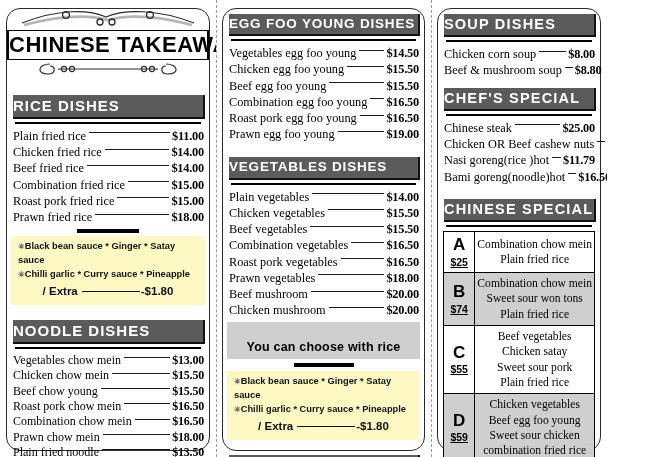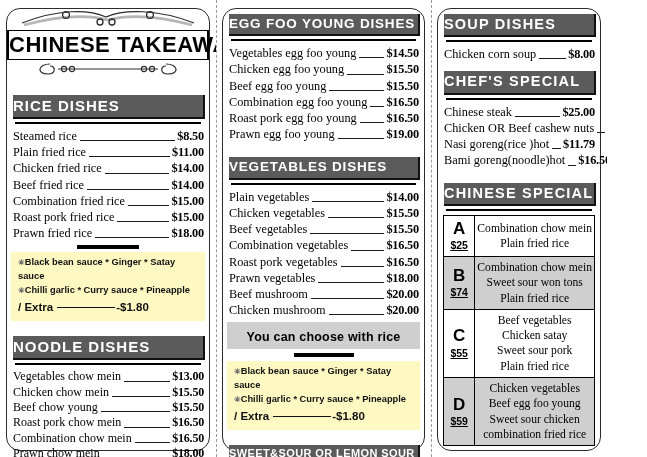--- a/index.html
+++ b/index.html
@@ -97,21 +97,21 @@
   .sec-bar.wide{font-size:14.5px;letter-spacing:1.2px;}
   .bar-wrap{padding:0 4px 0 6px;}
   .rule{
     height:0;border-top:2px solid #000;
     margin:3px 8px 4px 8px;
   }
 
   
   .items{padding:0 5px 0 6px;}
   .row{
-    display:flex;align-items:flex-end;
+    display:flex;align-items:center;
     font-size:12.3px;
     line-height:1.32;
     white-space:nowrap;
   }
   .row .nm{flex:0 0 auto;}
   .row .dots{
     flex:1 1 auto;
     margin:0 2px 0 3px;
     border-bottom:1.4px solid #1a1a1a;
     position:relative;top:-3px;
@@ -134,36 +134,36 @@
     font-weight:bold;
     font-size:9.3px;
     line-height:1.5;
     color:#111;
   }
   .grey-box .star{color:#6a6a6a;font-size:8px;}
   .extra-line{
     text-align:right;
     font-size:11.5px;
     margin-top:1px;
-    display:flex;justify-content:flex-start;align-items:baseline;
+    display:flex;justify-content:center;align-items:baseline;
   }
   .extra-line .lbl{margin-right:2px;}
   .extra-line .dots{
     width:58px;border-bottom:1.6px solid #111;
     position:relative;top:-3px;margin:0 0 0 2px;
   }
   .extra-line .pr{margin-left:1px;}
 
   .choose-bar{
     background:#cfcfcf;
     text-align:center;
     font-family:"Liberation Sans",sans-serif;
     font-weight:bold;
     font-size:12.5px;
-    padding:8px 0 5px 0;
+    padding:18px 0 5px 0;
     margin:4px 4px 0 4px;
     letter-spacing:0.2px;
   }
   .sep-line{
     width:60px;height:4px;background:#000;margin:4px auto 4px auto;
   }
 
   
   .spec-table{
     margin:3px 5px 0 5px;
@@ -240,25 +240,20 @@
         </svg>
       </div>
 
       <div class="sec">
         <div class="bar-wrap">
           <div class="sec-bar">RICE DISHES</div>
         </div>
         <div class="rule"></div>
         <div class="items">
           <div class="row">
-              <span class="nm">Steamed rice</span>
-              <span class="dots"></span>
-              <span class="pr">$8.50</span>
-            </div>
-          <div class="row">
               <span class="nm">Plain fried rice</span>
               <span class="dots"></span>
               <span class="pr">$11.00</span>
             </div>
           <div class="row">
               <span class="nm">Chicken fried rice</span>
               <span class="dots"></span>
               <span class="pr">$14.00</span>
             </div>
           <div class="row">
@@ -473,20 +468,25 @@
         <div class="bar-wrap">
           <div class="sec-bar wide">SOUP DISHES</div>
         </div>
         <div class="rule"></div>
         <div class="items">
           <div class="row">
               <span class="nm">Chicken corn soup</span>
               <span class="dots"></span>
               <span class="pr">$8.00</span>
             </div>
+          <div class="row">
+              <span class="nm">Beef &amp; mushroom soup</span>
+              <span class="dots"></span>
+              <span class="pr">$8.80</span>
+            </div>
         </div>
       </div>
 
       <div class="sec" style="margin-top:9px;">
         <div class="bar-wrap">
           <div class="sec-bar wide">CHEF'S SPECIAL</div>
         </div>
         <div class="rule"></div>
         <div class="items">
           <div class="row">

